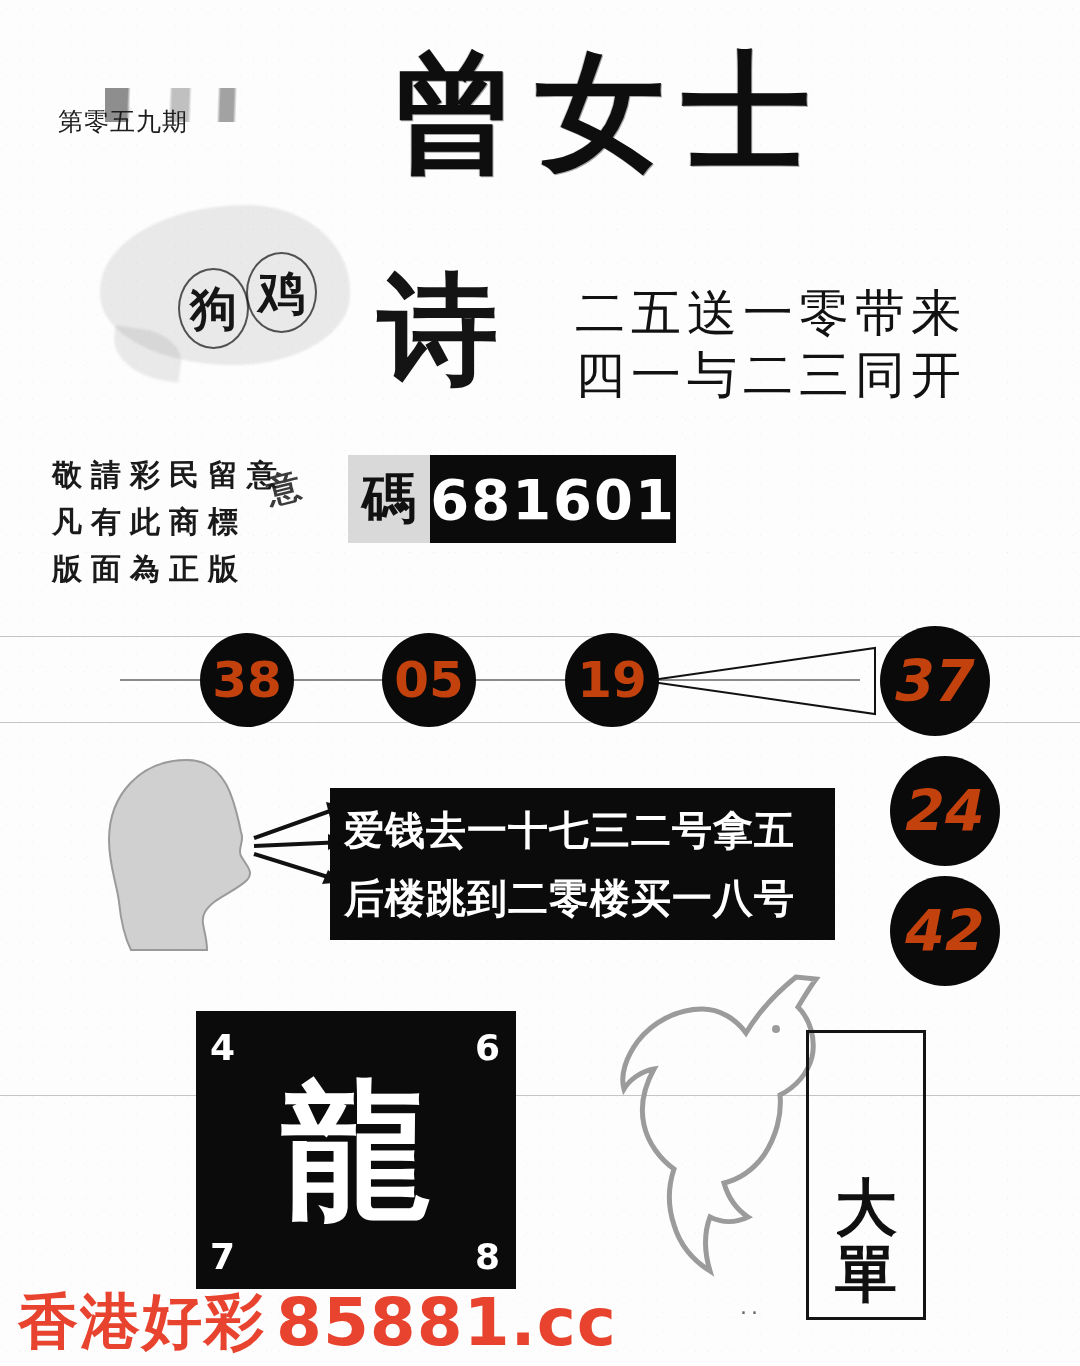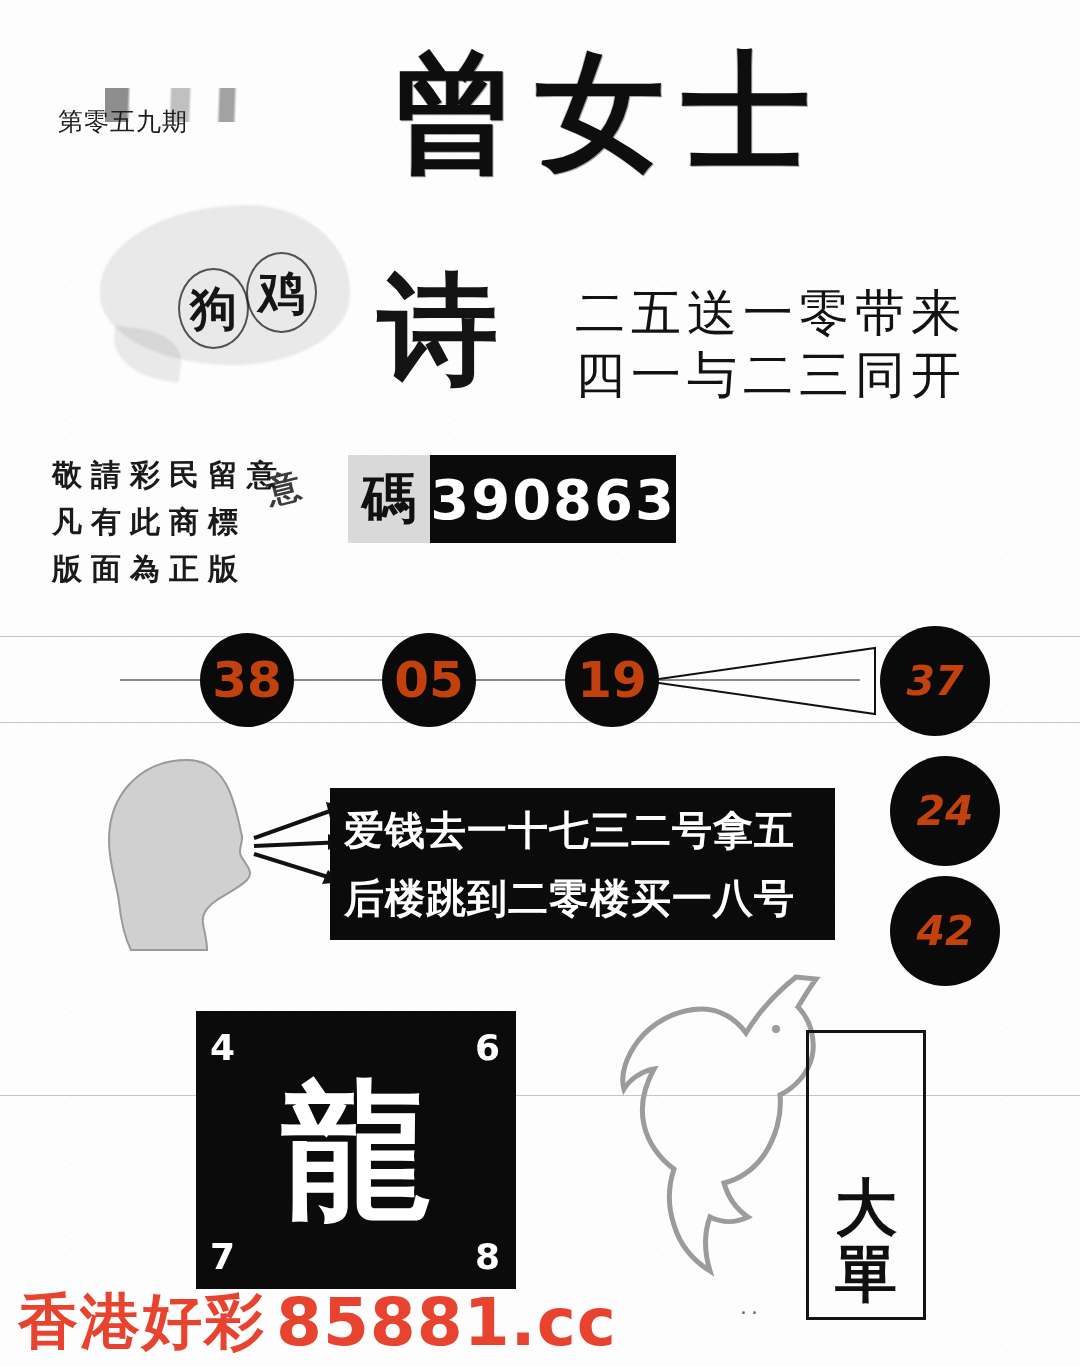--- a/index.html
+++ b/index.html
@@ -220,21 +220,21 @@
     border-radius: 50%;
     background: #0a0a0a;
     color: #c2410c;
     display: flex;
     align-items: center;
     justify-content: center;
     font-family: "DejaVu Sans", "Liberation Sans", sans-serif;
     font-weight: bold;
   }
   .ball.small { width: 94px; height: 94px; font-size: 50px; }
-  .ball.big   { width: 110px; height: 110px; font-size: 41px; font-style: italic; }
+  .ball.big   { width: 110px; height: 110px; font-size: 57px; font-style: italic; }
 
   #ball-0 { left: 200px; top: 633px; }
   #ball-1 { left: 382px; top: 633px; }
   #ball-2 { left: 565px; top: 633px; }
   #ball-3 { left: 880px; top: 626px; }
   #ball-4 { left: 890px; top: 756px; }
   #ball-5 { left: 890px; top: 876px; }
 
   .arrow-line {
     position: absolute;
@@ -411,21 +411,21 @@
 
   <div class="notice">
     <div>敬請彩民留意</div>
     <div>凡有此商標</div>
     <div>版面為正版</div>
   </div>
   <div class="notice-stamp">意</div>
 
   <div class="code-wrap">
     <div class="code-label">碼</div>
-    <div class="code-digits">390863</div>
+    <div class="code-digits">681601</div>
   </div>
 
   <div class="scanline" style="top:636px"></div>
   <div class="scanline" style="top:722px"></div>
   <div class="scanline" style="top:1095px"></div>
 
   <div class="arrow-line"></div>
   <svg class="arrows" style="left:640px; top:636px; width:250px; height:90px;" viewBox="0 0 250 90">
     <polyline points="5,45 235,12 235,78 5,45" fill="none" stroke="#111" stroke-width="2"></polyline>
   </svg>

